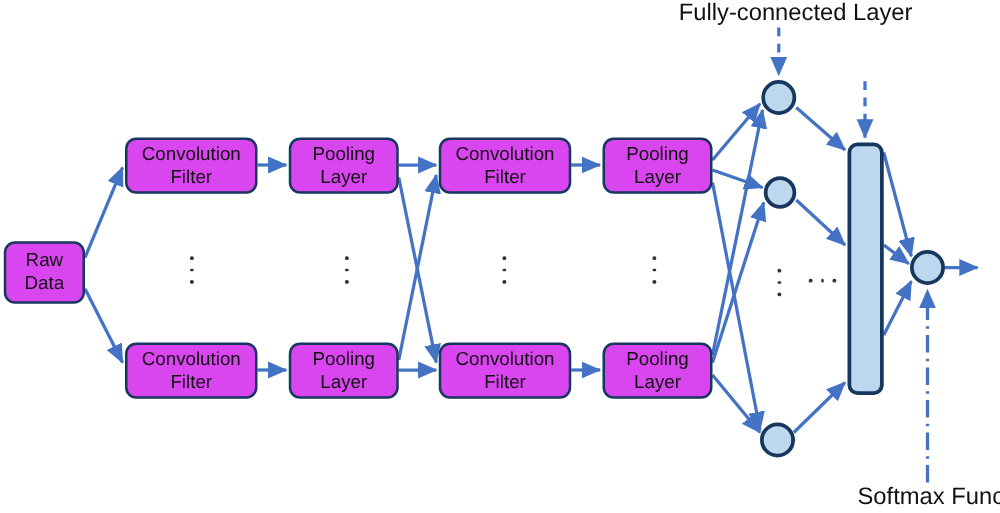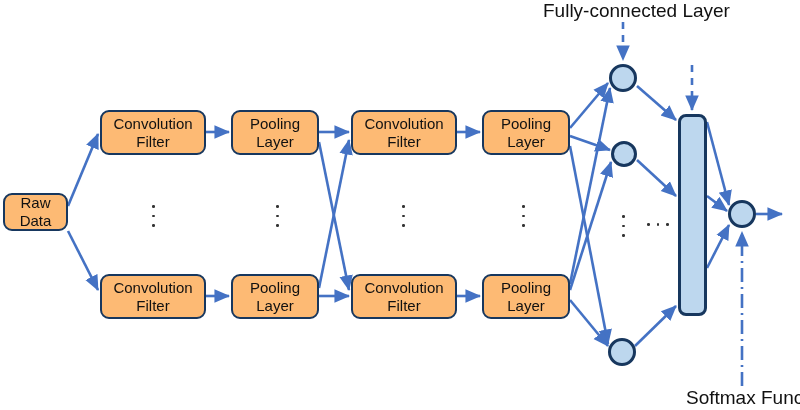--- a/index.html
+++ b/index.html
@@ -18,21 +18,21 @@
   #wires {
     position: absolute;
     left: 0;
     top: 0;
     width: 800px;
     height: 410px;
   }
   .node-box {
     position: absolute;
     box-sizing: border-box;
-    background: #fdba74;
+    background: #d946ef;
     border: 2.5px solid #17375e;
     border-radius: 9px;
     display: flex;
     flex-direction: column;
     align-items: center;
     justify-content: center;
     color: #111111;
     font-size: 15px;
     line-height: 18px;
     text-align: center;
@@ -141,21 +141,21 @@
 
     <g stroke="#4472c4" stroke-width="2.6" fill="none" marker-end="url(#ahd)" stroke-dasharray="7 6">
       <path d="M623,22 L623,60"></path>
       <path d="M692,65 L692,110"></path>
     </g>
     <g stroke="#4472c4" stroke-width="2.6" fill="none" marker-end="url(#ahd)" stroke-dasharray="14 5 2 5">
       <path d="M742,386 L742,232"></path>
     </g>
   </svg>
 
-  <div class="node-box" style="left:3px;top:193px;width:65px;height:38px">Raw
+  <div class="node-box" style="left:3px;top:193px;width:65px;height:50px">Raw
 Data</div>
 
   <div class="node-box" style="left:100px;top:110px;width:106px;height:45px">Convolution
 Filter</div>
 
   <div class="node-box" style="left:231px;top:110px;width:88px;height:45px">Pooling
 Layer</div>
 
   <div class="node-box" style="left:351px;top:110px;width:106px;height:45px">Convolution
 Filter</div>

